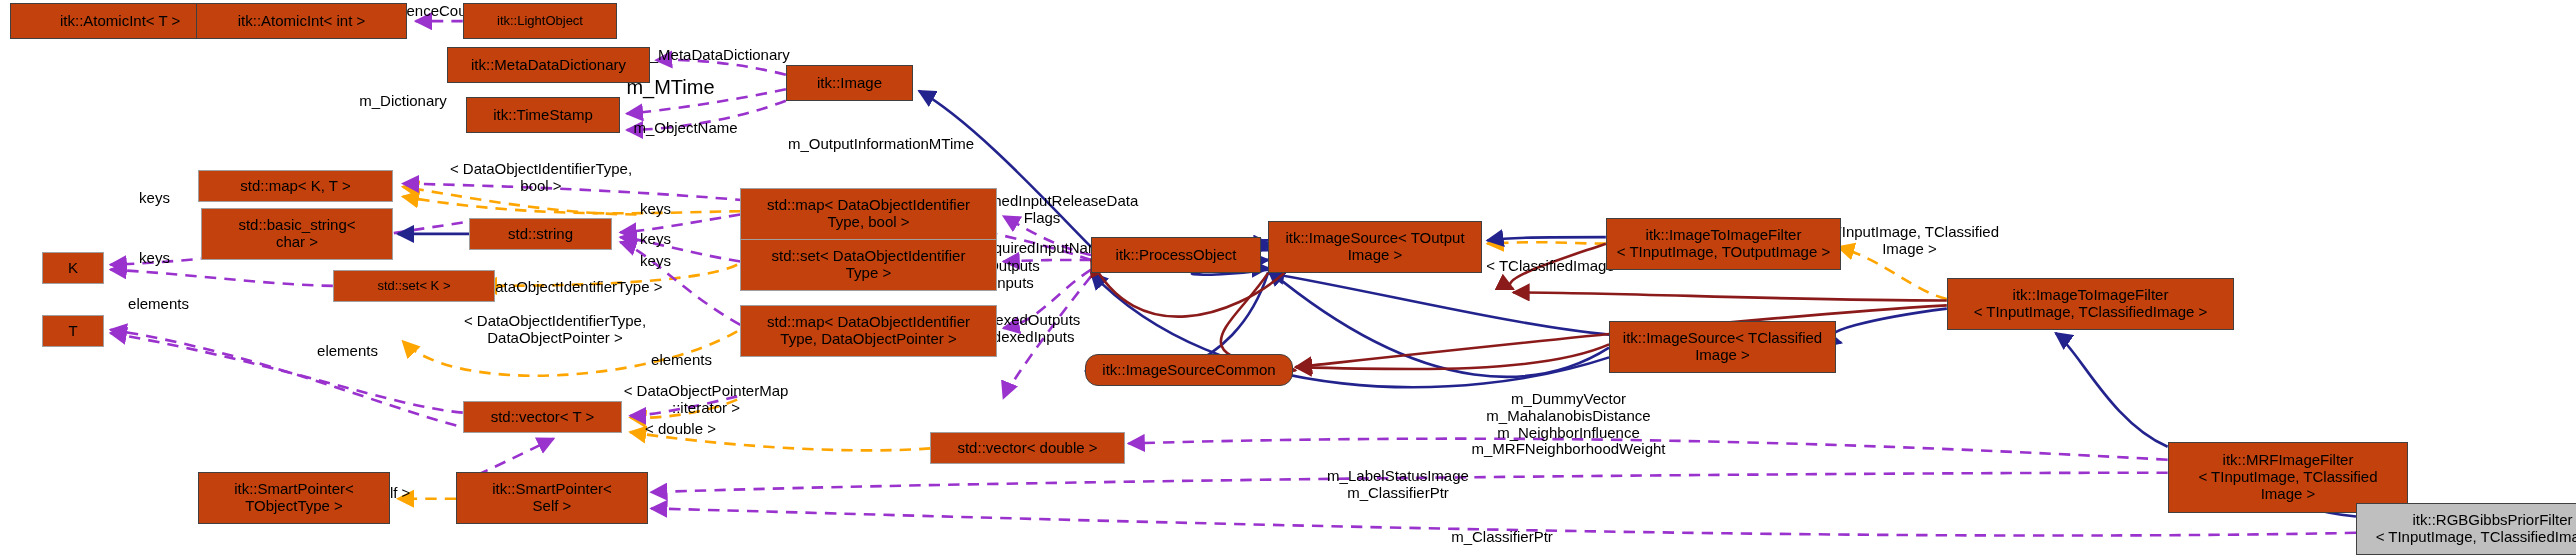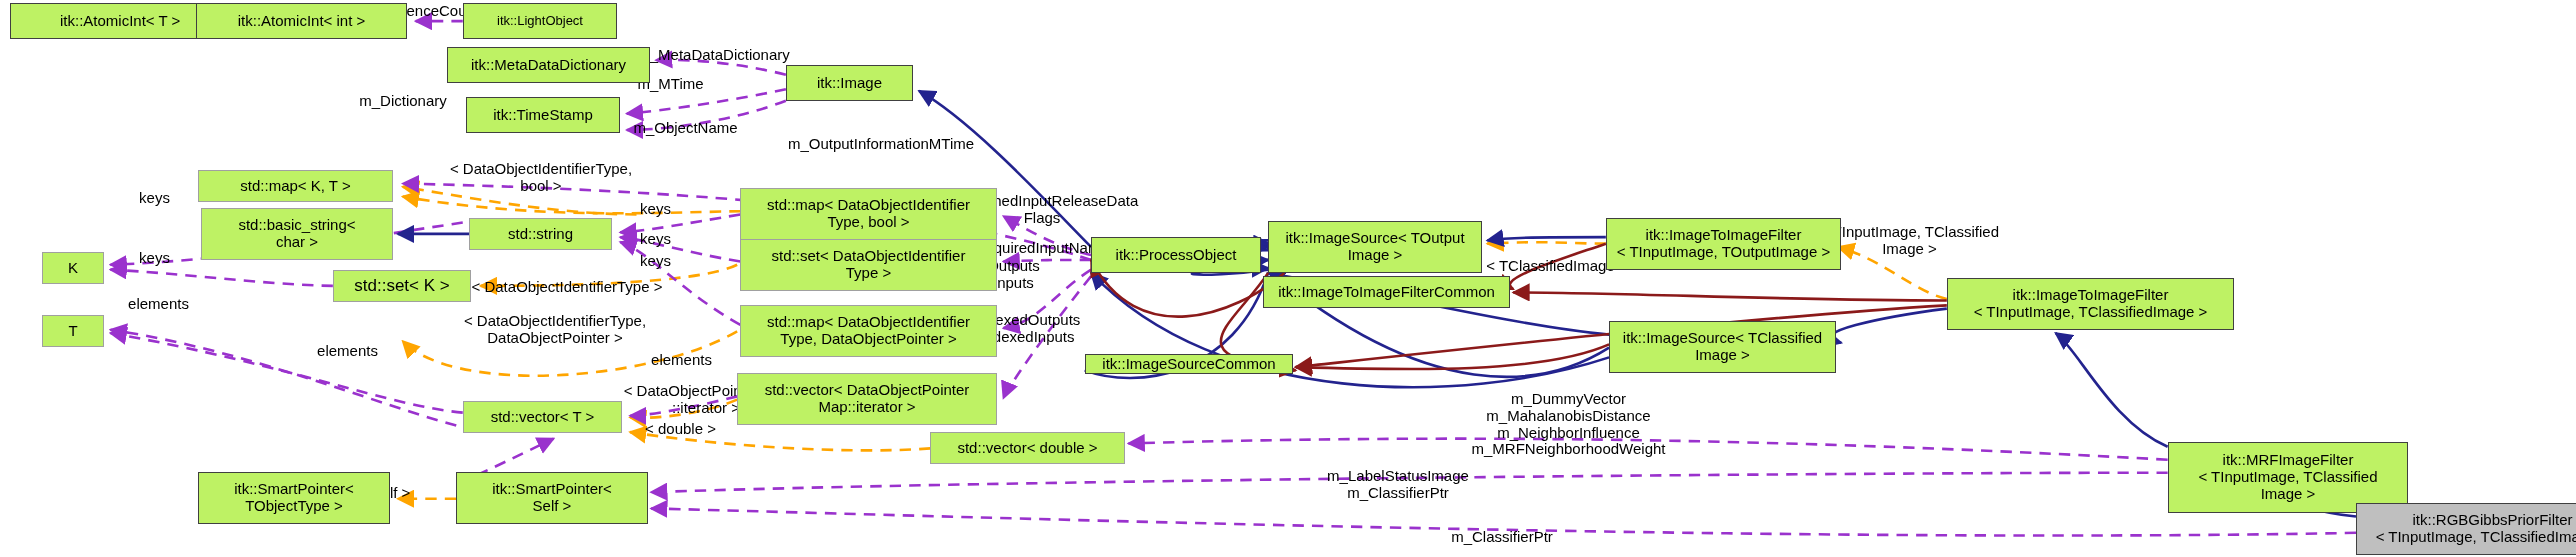--- a/index.html
+++ b/index.html
@@ -22,21 +22,21 @@
     height:558px;
     pointer-events:none;
   }
   .node{
     position:absolute;
     box-sizing:border-box;
     display:flex;
     align-items:center;
     justify-content:center;
     text-align:center;
-    background:#bef264;
+    background:#c2410c;
     line-height:1.12;
     white-space:pre-line;
     color:#000000;
     z-index:3;
     padding:0.8px 3.2px;
   }
   
   .node.tmpl{
     border:0.8px solid #a0a0a0;
   }
@@ -160,34 +160,31 @@
   <div class="node itk" style="left: 463px; top: 3.2px; width: 154px; height: 36px; font-size: 13px;">itk::LightObject</div>
   <div class="node itk" style="left: 447px; top: 47px; width: 203px; height: 36px; font-size: 15px;">itk::MetaDataDictionary</div>
   <div class="node itk" style="left: 786px; top: 65px; width: 127px; height: 36px; font-size: 15px;">itk::Image</div>
   <div class="node itk" style="left: 466px; top: 97px; width: 154px; height: 36px; font-size: 15px;">itk::TimeStamp</div>
   <div class="node tmpl" style="left: 201px; top: 208px; width: 192px; height: 52px; font-size: 15px;">std::basic_string&lt;
 char &gt;</div>
   <div class="node tmpl" style="left: 198px; top: 170px; width: 195px; height: 32px; font-size: 15px;">std::map&lt; K, T &gt;</div>
   <div class="node tmpl" style="left: 469px; top: 218px; width: 143px; height: 32px; font-size: 15px;">std::string</div>
   <div class="node tmpl" style="left: 42px; top: 252px; width: 62px; height: 32px; font-size: 15px;">K</div>
   <div class="node tmpl" style="left: 42px; top: 315px; width: 62px; height: 32px; font-size: 15px;">T</div>
-  <div class="node tmpl" style="left: 333px; top: 270px; width: 138px; height: 32px; font-size: 17px;">std::set&lt; K &gt;</div>
+  <div class="node tmpl" style="left: 333px; top: 270px; width: 162px; height: 32px; font-size: 13px;">std::set&lt; K &gt;</div>
   <div class="node tmpl" style="left: 740px; top: 188px; width: 257px; height: 52px; font-size: 15px;">std::map&lt; DataObjectIdentifier
 Type, bool &gt;</div>
   <div class="node tmpl" style="left: 740px; top: 239px; width: 257px; height: 52px; font-size: 15px;">std::set&lt; DataObjectIdentifier
 Type &gt;</div>
   <div class="node tmpl" style="left: 740px; top: 305px; width: 257px; height: 52px; font-size: 15px;">std::map&lt; DataObjectIdentifier
 Type, DataObjectPointer &gt;</div>
-  <div class="node tmpl" style="left: 737px; top: 373px; width: 260px; height: 52px; font-size: 15px;">std::vector&lt; DataObjectPointer
-Map::iterator &gt;</div>
   <div class="node itk" style="left: 1091px; top: 237px; width: 170px; height: 36px; font-size: 15px;">itk::ProcessObject</div>
   <div class="node itk" style="left: 1268px; top: 221px; width: 214px; height: 52px; font-size: 15px;">itk::ImageSource&lt; TOutput
 Image &gt;</div>
-  <div class="node itk" style="left: 1263px; top: 276px; width: 247px; height: 32px; font-size: 15px;">itk::ImageToImageFilterCommon</div>
-  <div class="node itk" style="left: 1085px; top: 354px; width: 208px; height: 20px; font-size: 15px;">itk::ImageSourceCommon</div>
+  <div class="node itk" style="left: 1085px; top: 354px; width: 208px; height: 32px; font-size: 15px; border-radius: 13px;">itk::ImageSourceCommon</div>
   <div class="node itk" style="left: 1606px; top: 218px; width: 235px; height: 52px; font-size: 15px;">itk::ImageToImageFilter
 &lt; TInputImage, TOutputImage &gt;</div>
   <div class="node itk" style="left: 1609px; top: 321px; width: 227px; height: 52px; font-size: 15px;">itk::ImageSource&lt; TClassified
 Image &gt;</div>
   <div class="node itk" style="left: 1947px; top: 278px; width: 287px; height: 52px; font-size: 15px;">itk::ImageToImageFilter
 &lt; TInputImage, TClassifiedImage &gt;</div>
   <div class="node tmpl" style="left: 463px; top: 401px; width: 159px; height: 32px; font-size: 15px;">std::vector&lt; T &gt;</div>
   <div class="node tmpl" style="left: 930px; top: 432px; width: 195px; height: 32px; font-size: 15px;">std::vector&lt; double &gt;</div>
   <div class="node itk" style="left: 198px; top: 472px; width: 192px; height: 52px; font-size: 15px;">itk::SmartPointer&lt;
 TObjectType &gt;</div>
@@ -195,21 +192,21 @@
 Self &gt;</div>
   <div class="node itk" style="left: 2168px; top: 442px; width: 240px; height: 71px; font-size: 15px;">itk::MRFImageFilter
 &lt; TInputImage, TClassified
 Image &gt;</div>
   <div class="node current" style="left: 2356px; top: 503px; width: 273px; height: 52px; font-size: 15px;">itk::RGBGibbsPriorFilter
 &lt; TInputImage, TClassifiedImage &gt;</div>
 
   <div class="elabel" style="left: 127px; top: 3.2px; width: 71px; font-size: 15px;">&lt; int &gt;</div>
   <div class="elabel" style="left: 318px; top: 3.2px; width: 192px; font-size: 15px;">m_ReferenceCount</div>
   <div class="elabel" style="left: 604px; top: 47px; width: 219px; font-size: 15px;">m_MetaDataDictionary</div>
-  <div class="elabel" style="left: 620px; top: 76px; width: 101px; font-size: 15px; text-align: center;">m_MTime</div>
+  <div class="elabel" style="left: 620px; top: 76px; width: 101px; font-size: 20px; text-align: center;">m_MTime</div>
   <div class="elabel" style="left: 338px; top: 93px; width: 130px; font-size: 15px;">m_Dictionary</div>
   <div class="elabel" style="left: 611px; top: 120px; width: 149px; font-size: 15px;">m_ObjectName</div>
   <div class="elabel" style="left: 747px; top: 136px; width: 268px; font-size: 15px;">m_OutputInformationMTime</div>
   <div class="elabel" style="left: 419px; top: 161px; width: 244px; font-size: 15px;">&lt; DataObjectIdentifierType,
 bool &gt;</div>
   <div class="elabel" style="left: 628px; top: 201px; width: 55px; font-size: 15px;">keys</div>
   <div class="elabel" style="left: 628px; top: 231px; width: 55px; font-size: 15px;">keys</div>
   <div class="elabel" style="left: 628px; top: 253px; width: 55px; font-size: 15px;">keys</div>
   <div class="elabel" style="left: 127px; top: 190px; width: 55px; font-size: 15px;">keys</div>
   <div class="elabel" style="left: 127px; top: 250px; width: 55px; font-size: 15px;">keys</div>

